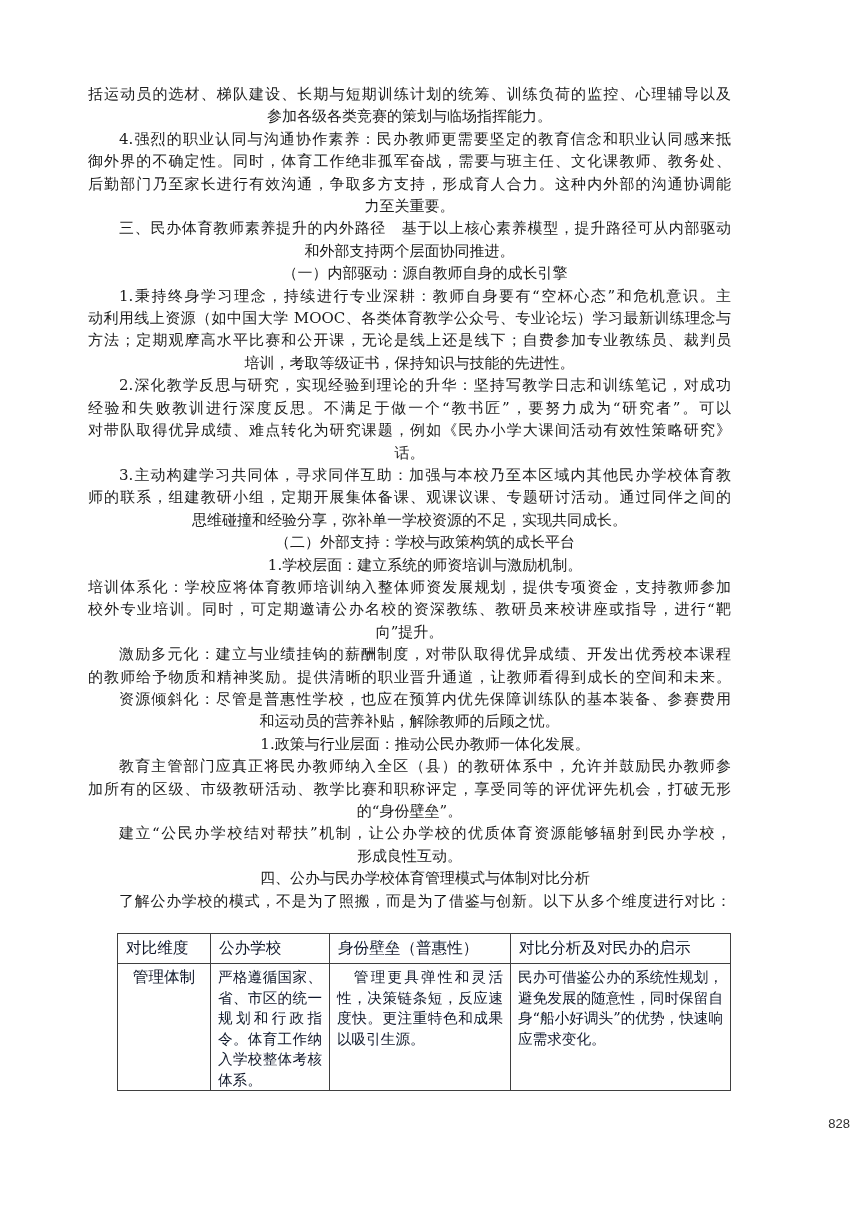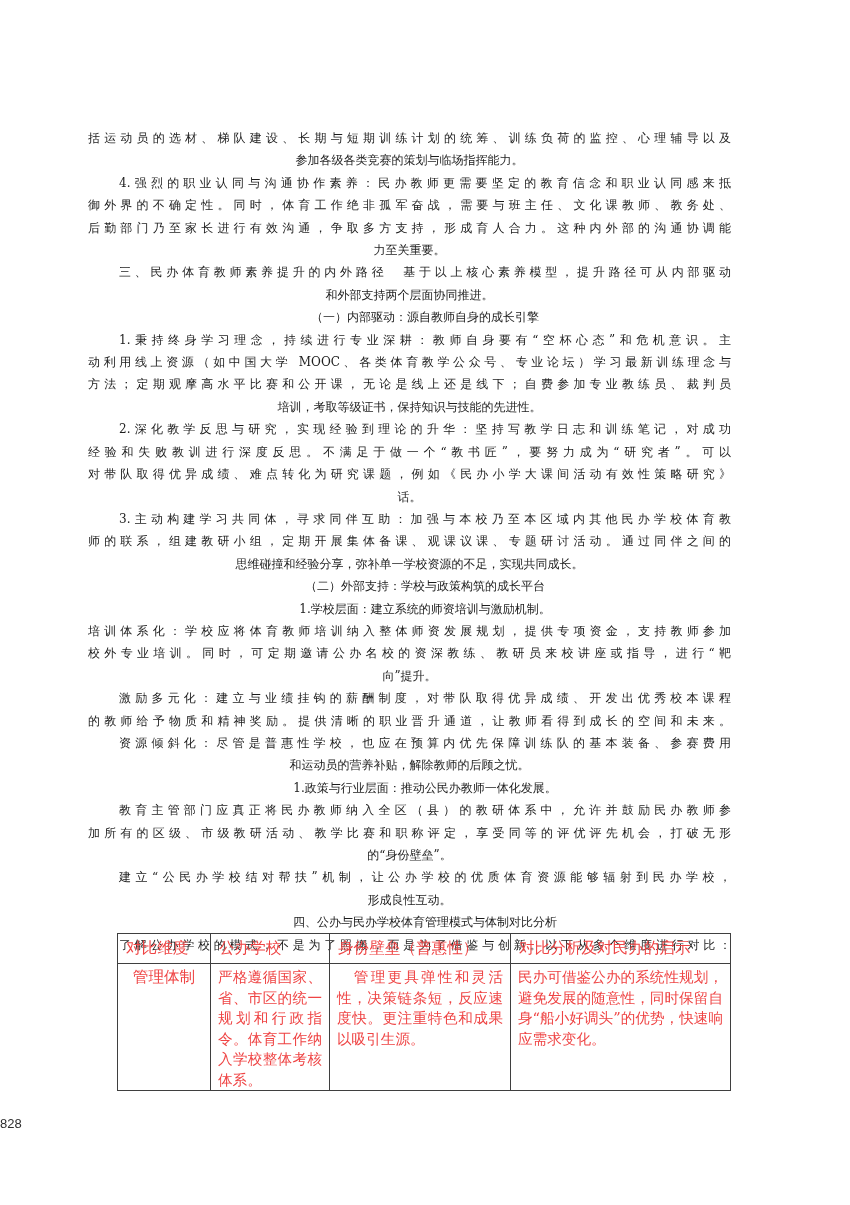--- a/index.html
+++ b/index.html
@@ -12,38 +12,37 @@
   .sheet {
     position: relative;
     width: 850px; height: 1205px;
     background: #ffffff;
     overflow: hidden;
   }
   .body-text {
     position: absolute;
     left: 88px; top: 83px;
     width: 643px;
-    font-size: 12px;
+    font-size: 15px;
     line-height: 22.4px;
-    margin-top: 44px;
   }
   .ln { text-align: center; }
   .ln.j {
     text-align: justify;
     text-align-last: justify;
     text-justify: inter-character;
   }
   .ln.ind { text-indent: 31px; }
   table.cmp {
     position: absolute;
     left: 117px; top: 933px;
     width: 613px;
     border-collapse: collapse;
     table-layout: fixed;
-    color: #ef4444;
+    color: #0f172a;
   }
   table.cmp th, table.cmp td {
     border: 1px solid #3f3f3f;
   }
   table.cmp th {
     height: 30px;
     padding: 0 8px;
     font-weight: 400;
     font-size: 15.6px;
     text-align: left;
@@ -59,21 +58,21 @@
     text-justify: inter-character;
   }
   table.cmp td.dim {
     font-size: 15.6px;
     text-align: center;
   }
   .page-number {
     position: absolute;
     left: 0; top: 1116px;
     width: 850px;
-    text-align: left;
+    text-align: right;
     font-family: "Liberation Sans", sans-serif;
     font-size: 13px;
     color: #2e2e2e;
   }
 </style>
 </head>
 <body>
 
 <div class="sheet">
 

